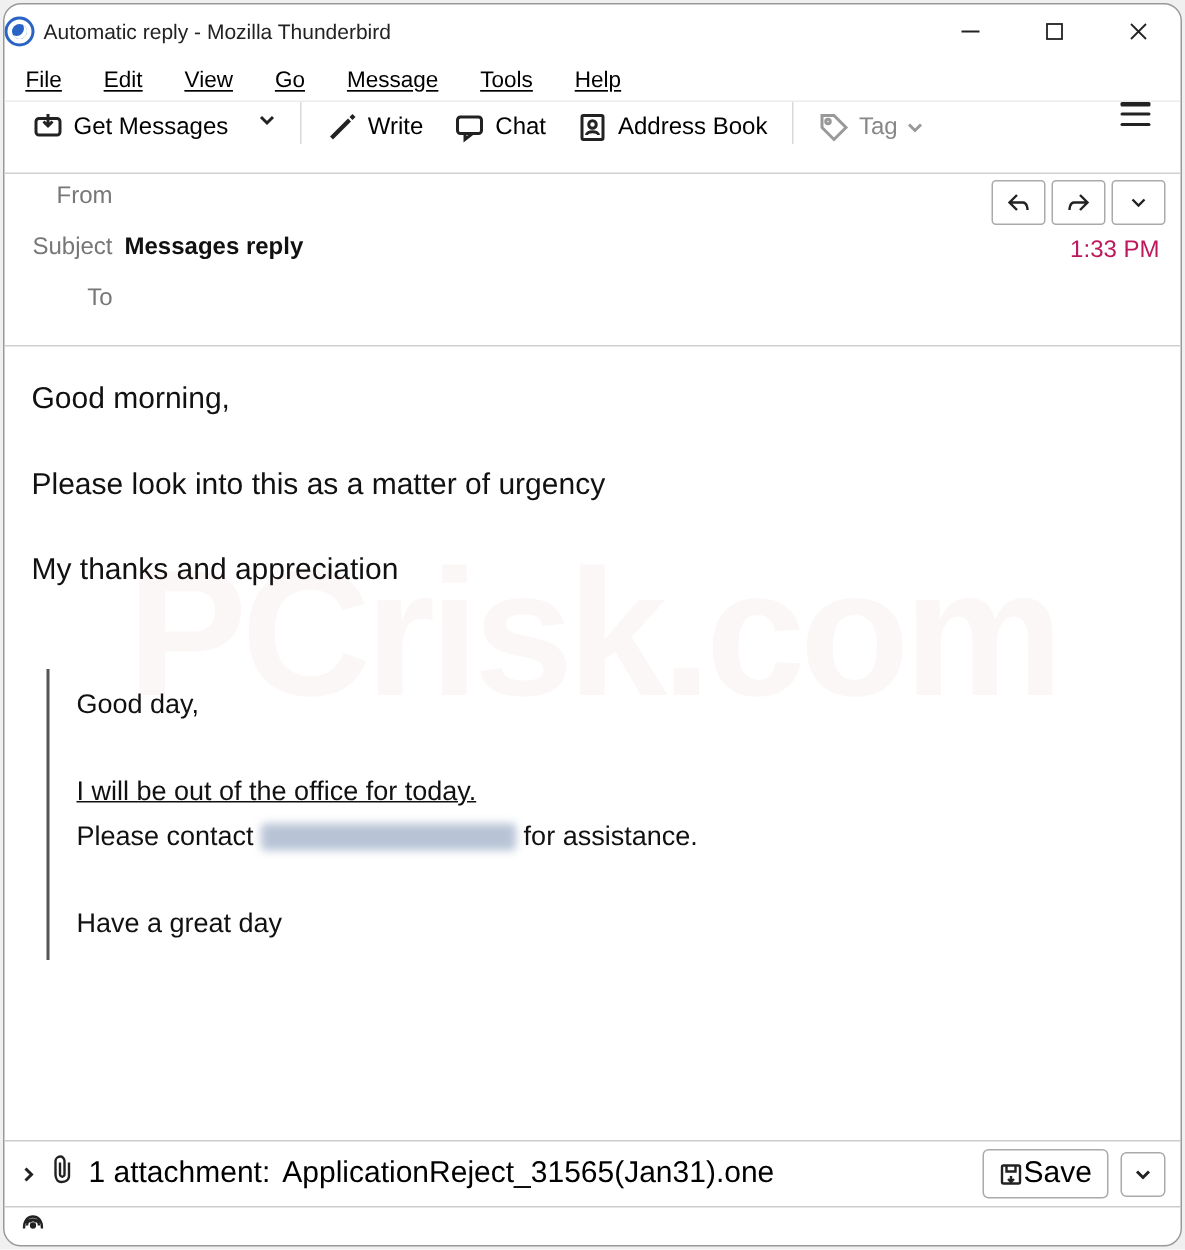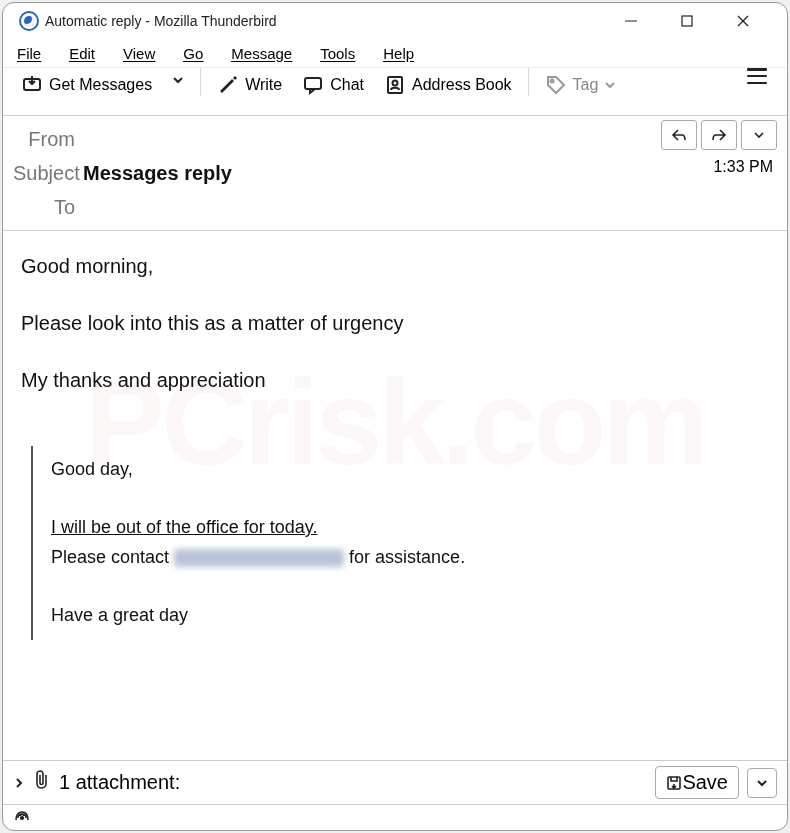--- a/index.html
+++ b/index.html
@@ -1,20 +1,20 @@
 <!DOCTYPE html>
 <html><head>
 <meta charset="utf-8">
 <style>
 * { margin:0; padding:0; box-sizing:border-box; font-family:"Segoe UI",Arial,sans-serif; }
 body { background:#f0f0f0; width:790px; height:833px; display:flex; align-items:center; justify-content:center; }
 .frame { width:786px; height:829px; background:#fff; border:1px solid #999; border-radius:12px; overflow:hidden; display:flex; flex-direction:column; position:relative; }
 
 
-.titlebar { height:36px; display:flex; align-items:center; padding:0 16px; }
+.titlebar { height:36px; display:flex; align-items:center; padding:0 0; }
 .app-icon { width:20px; height:20px; border-radius:50%; border:2px solid #2a63c6; display:flex; align-items:center; justify-content:center; margin-right:6px; }
 .app-icon-inner { width:10px; height:10px; border-radius:50%; background:#2a63c6; box-shadow:inset -2px -2px 0 #fff; }
 .title { font-size:14px; color:#222; }
 .win-btns { margin-left:auto; display:flex; }
 .win-btn { width:56px; height:36px; display:flex; align-items:center; justify-content:center; color:#222; cursor:pointer; }
 .win-btn svg { width:14px; height:14px; stroke:#222; stroke-width:1.2; fill:none; }
 
 
 .menubar { height:28px; display:flex; align-items:center; gap:28px; padding:0 14px; font-size:15px; }
 .menubar span { text-decoration:underline; text-decoration-color:#333; text-underline-offset:2px; cursor:default; }
@@ -27,24 +27,24 @@
 .tag-btn { color:#888; }
 .chev { width:12px; height:12px; }
 .spacer { flex:1; }
 .hamburger { width:20px; height:16px; display:flex; flex-direction:column; justify-content:space-between; margin-right:10px; cursor:pointer; }
 .hamburger div { height:2.5px; background:#222; border-radius:1px; }
 
 .hr { height:1px; background:#d0d0d0; width:100%; }
 
 
 .headers { padding:6px 10px 6px 10px; border-bottom:1px solid #d0d0d0; position:relative; }
-.hrow { display:flex; align-items:center; min-height:34px; font-size:20px; }
+.hrow { display:flex; min-height:34px; font-size:16px; }
 .hlabel { width:70px; text-align:right; color:#777; padding-right:8px; }
 .hval { font-weight:600; color:#111; }
-.time { position:absolute; right:14px; top:42px; font-size:16px; color:#000000; }
+.time { position:absolute; right:14px; top:42px; font-size:16px; color:#be185d; }
 .action-btns { position:absolute; right:10px; top:4px; display:flex; gap:4px; }
 .sqbtn { width:36px; height:30px; border:1px solid #aaa; border-radius:3px; display:flex; align-items:center; justify-content:center; cursor:pointer; background:#fff; }
 .sqbtn svg { width:16px; height:16px; stroke:#222; stroke-width:1.6; fill:none; }
 
 
 .msg-body { flex:1; padding:20px 18px; font-size:20px; color:#111; line-height:1.55; overflow:hidden; position:relative; }
 .msg-body p { margin-bottom:26px; }
 .quote { border-left:2px solid #555; margin-left:10px; padding:10px 0 10px 18px; font-size:18px; margin-top:50px; }
 .quote p { margin-bottom:30px; }
 .quote .p2 { margin-bottom:2px;text-decoration:underline; }
@@ -213,20 +213,21 @@
   </div>
 
   <div class="attbar">
     <svg width="12" height="12" viewBox="0 0 12 12" fill="none" stroke="#222" stroke-width="2" style="cursor:pointer">
         <path d="M4 2 L8 6 L4 10"></path>
       </svg>
     <span><svg width="18" height="20" viewBox="0 0 18 20" fill="none" stroke="#222" stroke-width="1.6">
           <path d="M13 5 L13 14 C13 17 10 18 8 18 C5 18 4 15 4 13 L4 4 C4 2 6 1 7.5 1 C9 1 10 3 10 4 L10 13 C10 14 9 14.5 8.5 14.5 C8 14.5 7 14 7 13 L7 5"></path>
         </svg></span>
     <span>1 attachment: </span>
+    <span style="cursor:pointer">ApplicationReject_31565(Jan31).one</span>
     <div class="savebtn">
       <svg width="16" height="16" viewBox="0 0 16 16" fill="none" stroke="#222" stroke-width="1.6">
           <rect x="2" y="2" width="12" height="12" rx="1"></rect>
           <path d="M5 2 L5 6 L11 6 L11 2 M8 9 L8 13 M6 11 L8 13 L10 11"></path>
         </svg>
       <span>Save</span>
     </div>
     <div class="dropbtn">
         <svg width="12" height="12" viewBox="0 0 12 12" fill="none" stroke="#222" stroke-width="2">
           <path d="M2 4 L6 8 L10 4"></path>

